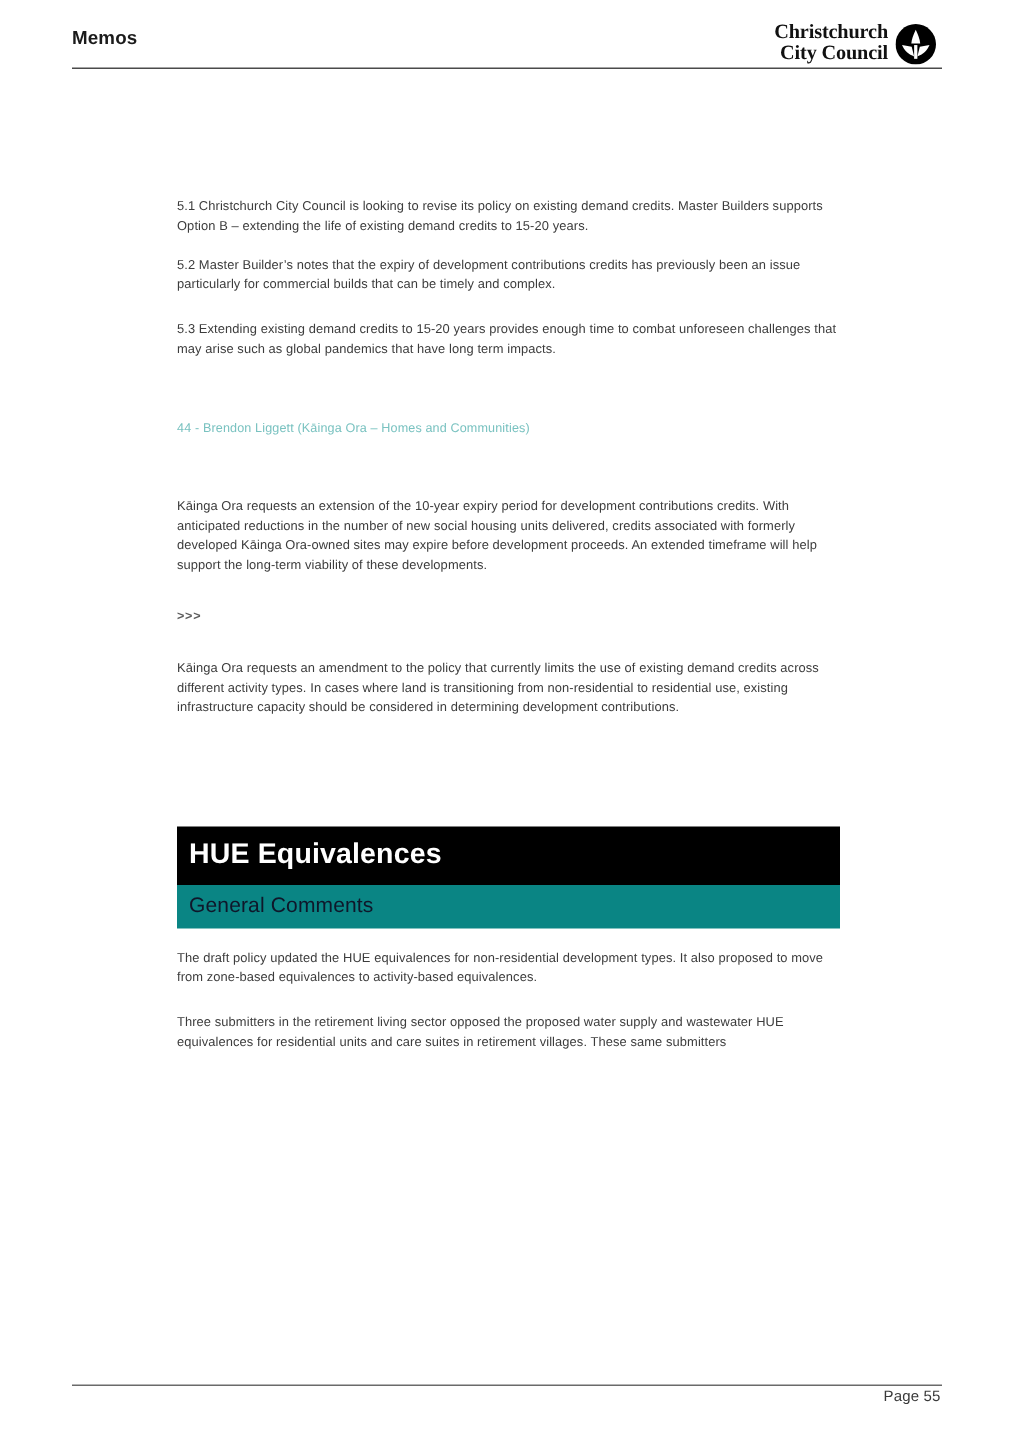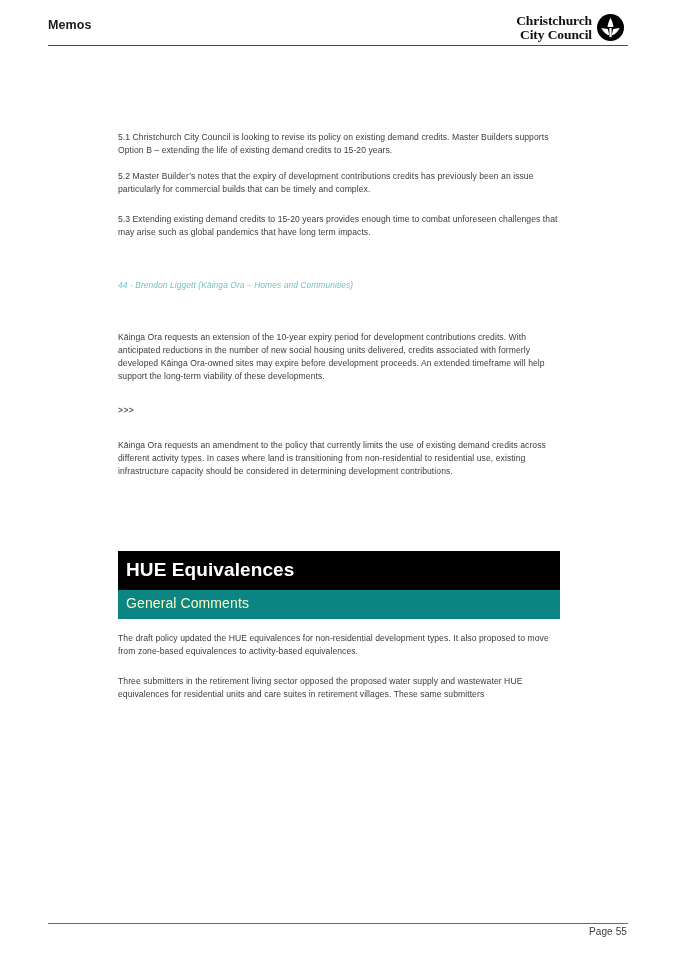--- a/index.html
+++ b/index.html
@@ -31,21 +31,21 @@
     font-size: 12.5px;
     font-weight: bold;
     color: #1b1b1b;
     letter-spacing: 0.1px;
   }
   .brand {
     position: absolute;
     right: 0px;
     top: 2px;
     display: flex;
-    align-items: flex-start;
+    align-items: flex-end;
     gap: 5px;
   }
   .brand-words {
     text-align: right;
     font-family: "Liberation Serif", serif;
     font-weight: bold;
     color: #111111;
     line-height: 1.06;
   }
   .brand-line1 { font-size: 13.5px; display: block; letter-spacing: -0.1px; }
@@ -84,21 +84,20 @@
   .spacer-lg { height: 40px; }
   .spacer-md { height: 22px; }
   .spacer-sm { height: 13px; }
 
   .submitter-heading {
     font-size: 8.4px;
     color: #79c2c0;
     margin: 0;
     letter-spacing: 0.1px;
     line-height: 1.5;
-    font-style: italic;
   }
 
   .arrows {
     font-size: 8.4px;
     color: #5c5c5c;
     margin: 0;
     letter-spacing: 0.5px;
     font-weight: bold;
     line-height: 1.4;
   }
@@ -112,21 +111,21 @@
     background: #000000;
     color: #ffffff;
     font-size: 19px;
     font-weight: bold;
     padding: 9px 0 10px 8px;
     letter-spacing: 0.1px;
     line-height: 1.05;
   }
   .banner-sub {
     background: #0a8584;
-    color: #fef9c3;
+    color: #0f172a;
     font-size: 14px;
     padding: 6px 0 8px 8px;
     letter-spacing: 0.1px;
     line-height: 1.05;
   }
 
   
   .footer-rule {
     position: absolute;
     left: 48px;

